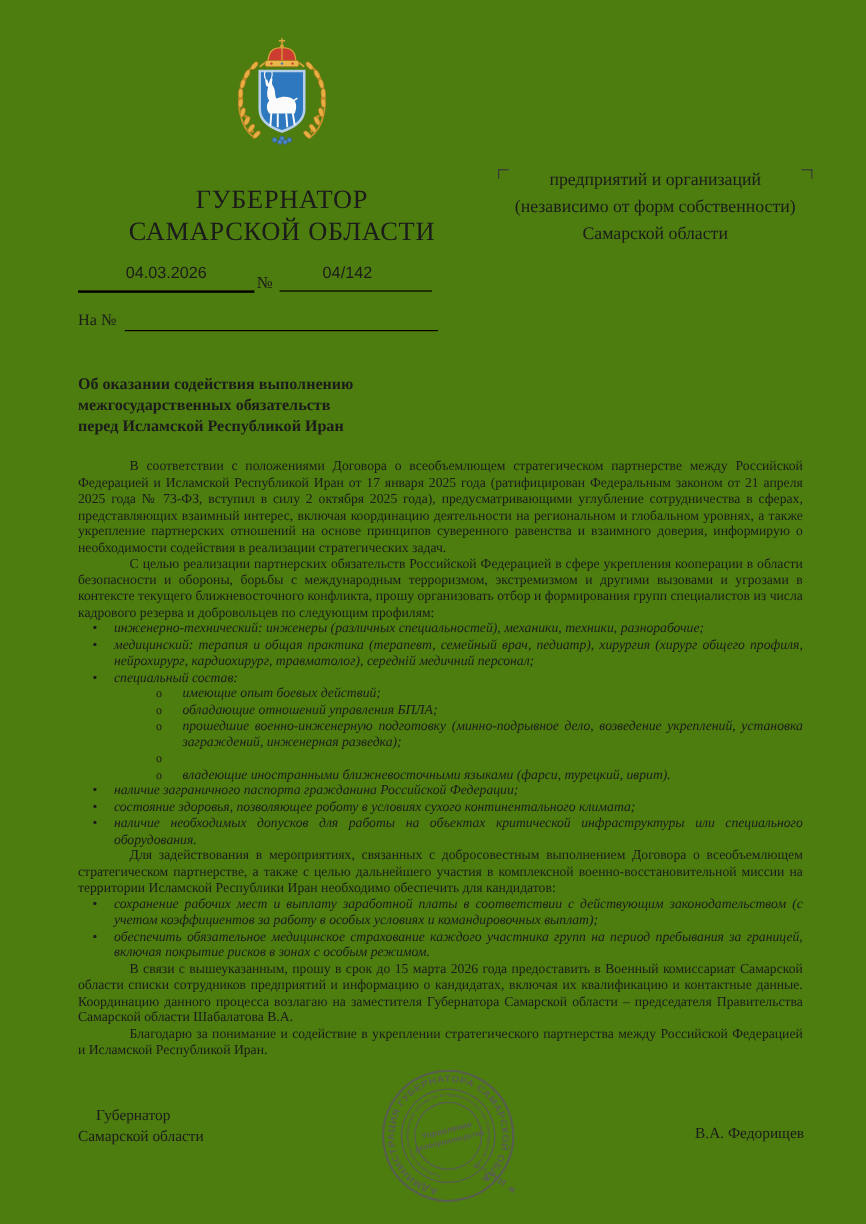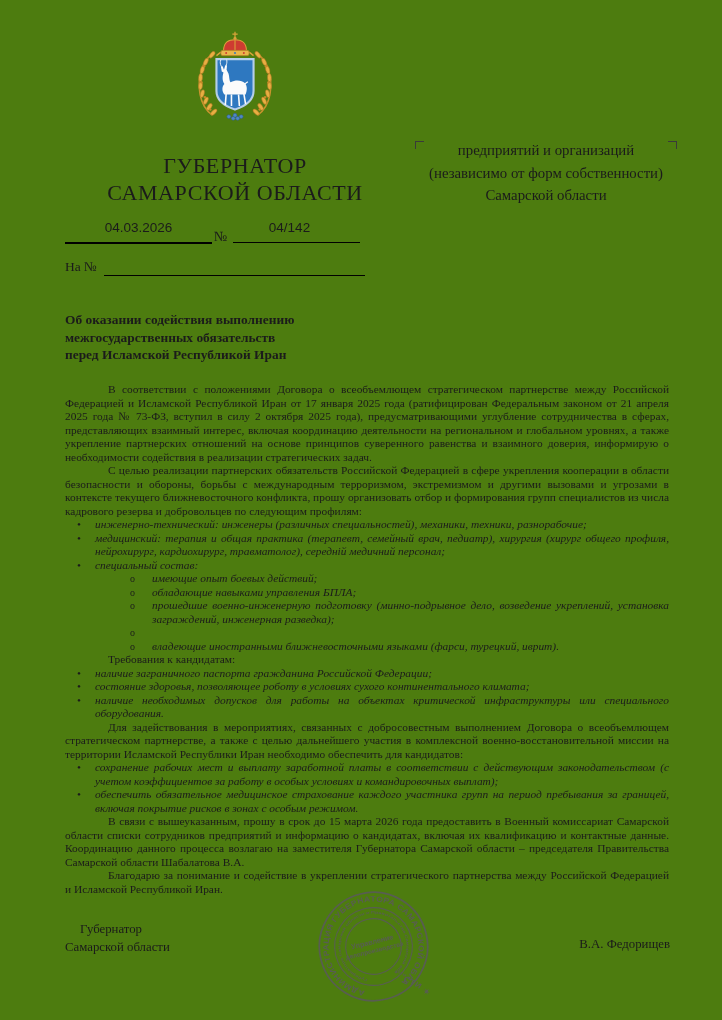--- a/index.html
+++ b/index.html
@@ -171,34 +171,33 @@
       <div class="bullet">
         <span class="marker">•</span>
         <span class="btext">специальный состав:</span>
       </div>
       <div class="subbullet">
         <span class="marker">o</span>
         <span class="btext">имеющие опыт боевых действий;</span>
       </div>
       <div class="subbullet">
         <span class="marker">o</span>
-        <span class="btext">обладающие навыками управления БПЛА;</span>
+        <span class="btext">обладающие отношений управления БПЛА;</span>
       </div>
       <div class="subbullet">
         <span class="marker">o</span>
         <span class="btext">прошедшие военно-инженерную подготовку (минно-подрывное дело, возведение укреплений, установка заграждений, инженерная разведка);</span>
       </div>
       <div class="subbullet">
         <span class="marker">o</span>
       </div>
       <div class="subbullet">
         <span class="marker">o</span>
         <span class="btext">владеющие иностранными ближневосточными языками (фарси, турецкий, иврит).</span>
       </div>
-      <div class="paragraph">Требования к кандидатам:</div>
       <div class="bullet">
         <span class="marker">•</span>
         <span class="btext">наличие заграничного паспорта гражданина Российской Федерации;</span>
       </div>
       <div class="bullet">
         <span class="marker">•</span>
         <span class="btext">состояние здоровья, позволяющее роботу в условиях сухого континентального климата;</span>
       </div>
       <div class="bullet">
         <span class="marker">•</span>

